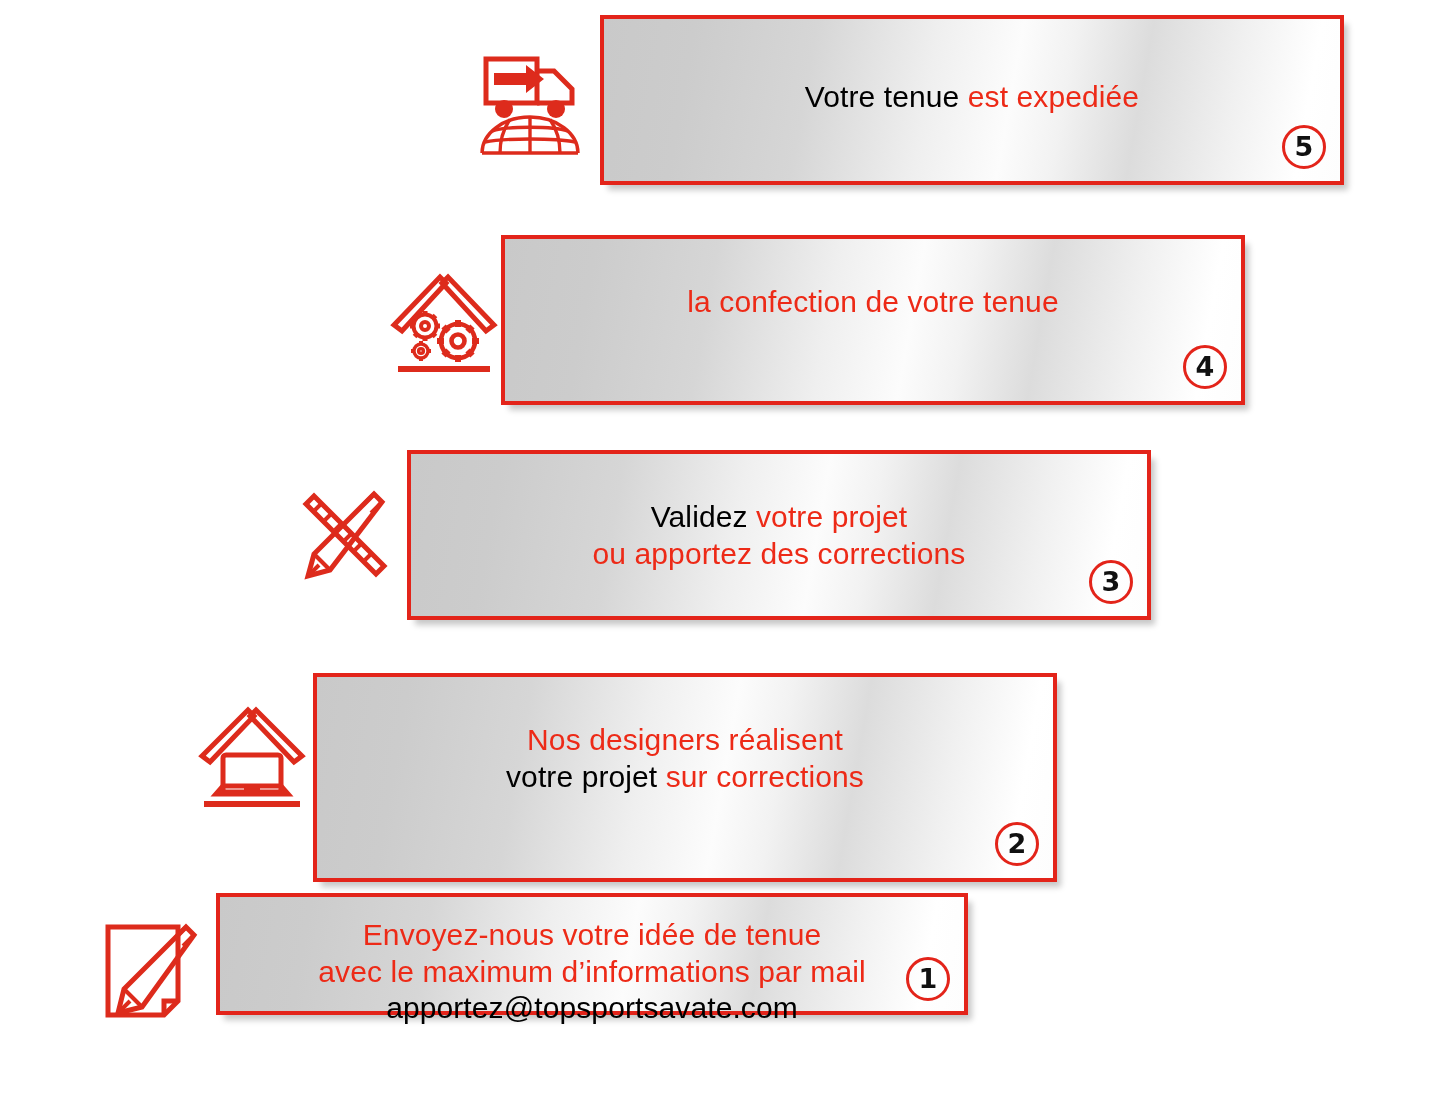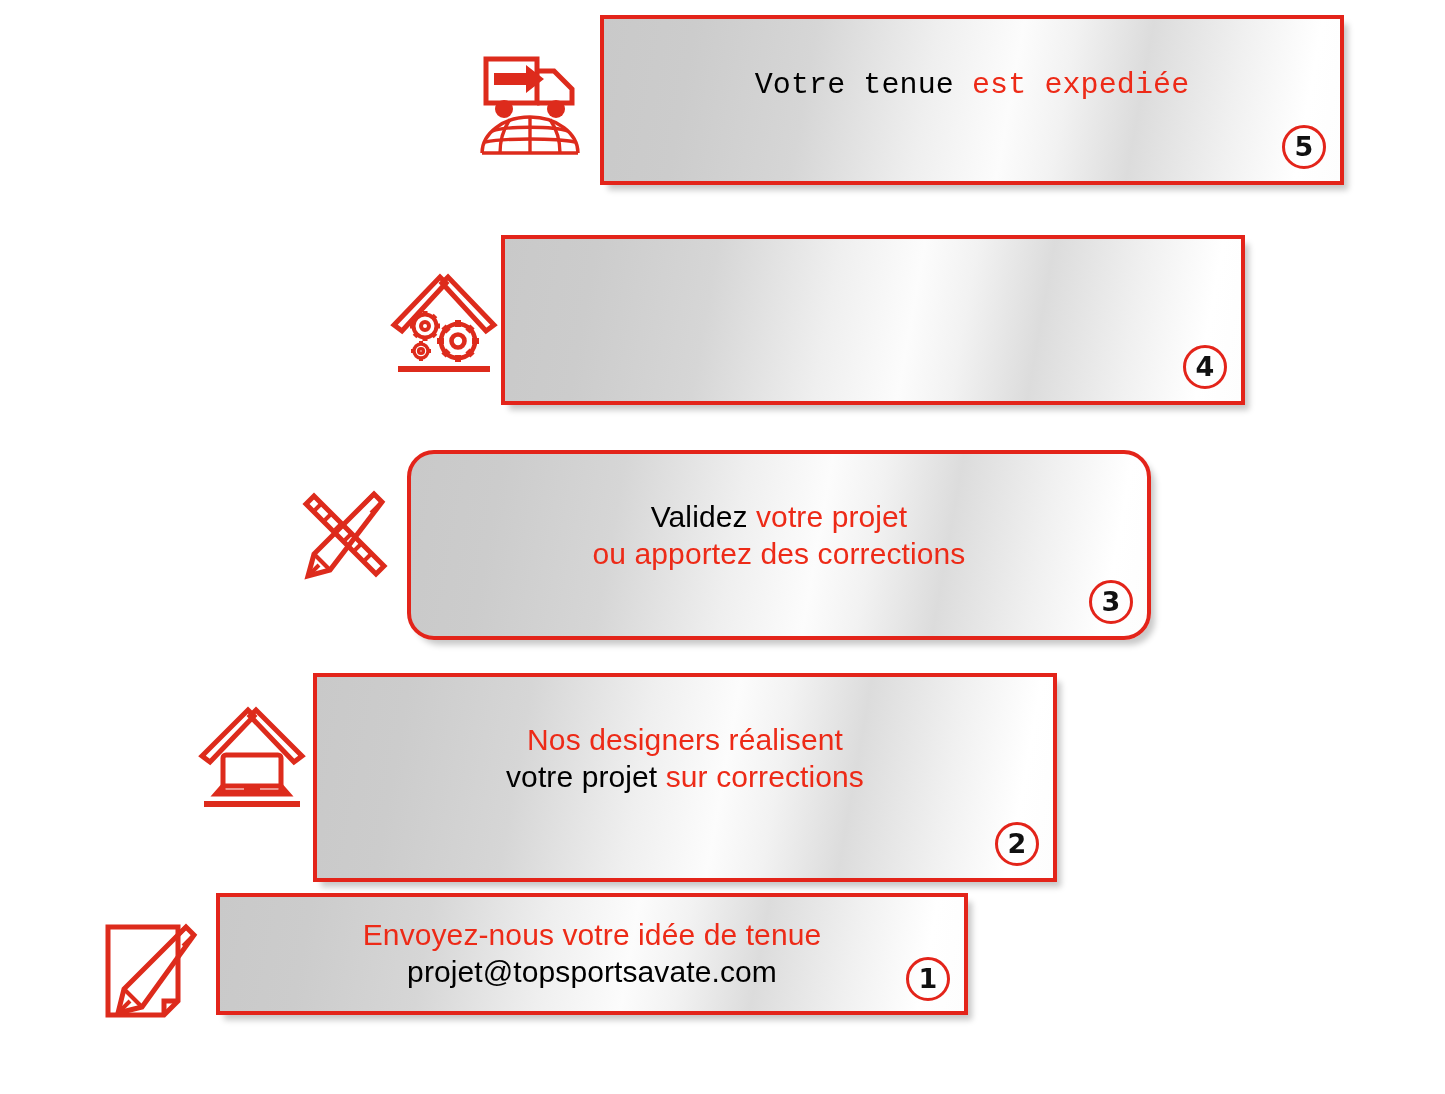--- a/index.html
+++ b/index.html
@@ -86,32 +86,32 @@
     font-size: 27px;
     color: #111111;
     line-height: 1;
     padding-bottom: 1px;
     box-sizing: border-box;
   }
 
   
   
   #step-5 .panel   { left: 600px; top: 15px;  width: 744px; height: 170px; }
-  #step-5 .panel-text { top: 48px; font-family: Liberation Mono, monospace; }
+  #step-5 .panel-text { top: 60px; }
   #step-5 .badge   { right: 14px; bottom: 12px; }
   #step-5 .step-icon { left: 474px; top: 45px; width: 112px; height: 118px; }
 
   
   #step-4 .panel   { left: 501px; top: 235px; width: 744px; height: 170px; }
   #step-4 .panel-text { top: 45px; }
   #step-4 .badge   { right: 14px; bottom: 12px; }
   #step-4 .step-icon { left: 388px; top: 263px; width: 112px; height: 118px; }
 
   
-  #step-3 .panel   { left: 407px; top: 450px; width: 744px; height: 190px; border-radius: 27px; }
+  #step-3 .panel   { left: 407px; top: 450px; width: 744px; height: 170px; }
   #step-3 .panel-text { top: 45px; }
   #step-3 .badge   { right: 14px; bottom: 12px; }
   #step-3 .step-icon { left: 288px; top: 478px; width: 112px; height: 118px; }
 
   
   #step-2 .panel   { left: 313px; top: 673px; width: 744px; height: 209px; }
   #step-2 .panel-text { top: 45px; }
   #step-2 .badge   { right: 14px; bottom: 12px; }
   #step-2 .step-icon { left: 196px; top: 698px; width: 112px; height: 118px; }
 
@@ -180,20 +180,21 @@
         </g>
         <g fill="none" stroke="#dd2b1c" stroke-width="3.4">
           <circle cx="33" cy="88" r="7"></circle>
           <circle cx="33" cy="88" r="2.4"></circle>
           <path d="M33 78 V81.5 M33 94.5 V98 M23 88 H26.5 M39.5 88 H43" stroke-width="4"></path>
         </g>
       </svg>
     </div>
     <div class="panel">
       <div class="panel-text">
+          <div><span class="r">la confection de votre tenue</span></div>
         </div>
       <div class="badge">4</div>
     </div>
   </div>
 
   <div class="step" id="step-3">
     <div class="step-icon">
       <svg viewBox="0 0 112 118" xmlns="http://www.w3.org/2000/svg">
         <g fill="none" stroke="#dd2b1c" stroke-width="5" stroke-linejoin="miter">
 
@@ -251,19 +252,20 @@
           <path d="M100 22 L92 14 L30 76 L24 100 L48 94 Z"></path>
           <path d="M92 14 L81 25 M100 22 L89 33" stroke-width="4"></path>
           <path d="M30 76 L48 94" stroke-width="4"></path>
           <path d="M24 100 L36 88" stroke-width="4"></path>
         </g>
       </svg>
     </div>
     <div class="panel">
       <div class="panel-text">
           <div><span class="r">Envoyez-nous votre idée de tenue</span></div>
-          <div><span class="k">projet@topsportsavate.com</span></div>
+          <div><span class="r">avec le maximum d’informations par mail</span></div>
+          <div><span class="k">apportez@topsportsavate.com</span></div>
         </div>
       <div class="badge">1</div>
     </div>
   </div>
 
 </div>
 
 </body></html>

